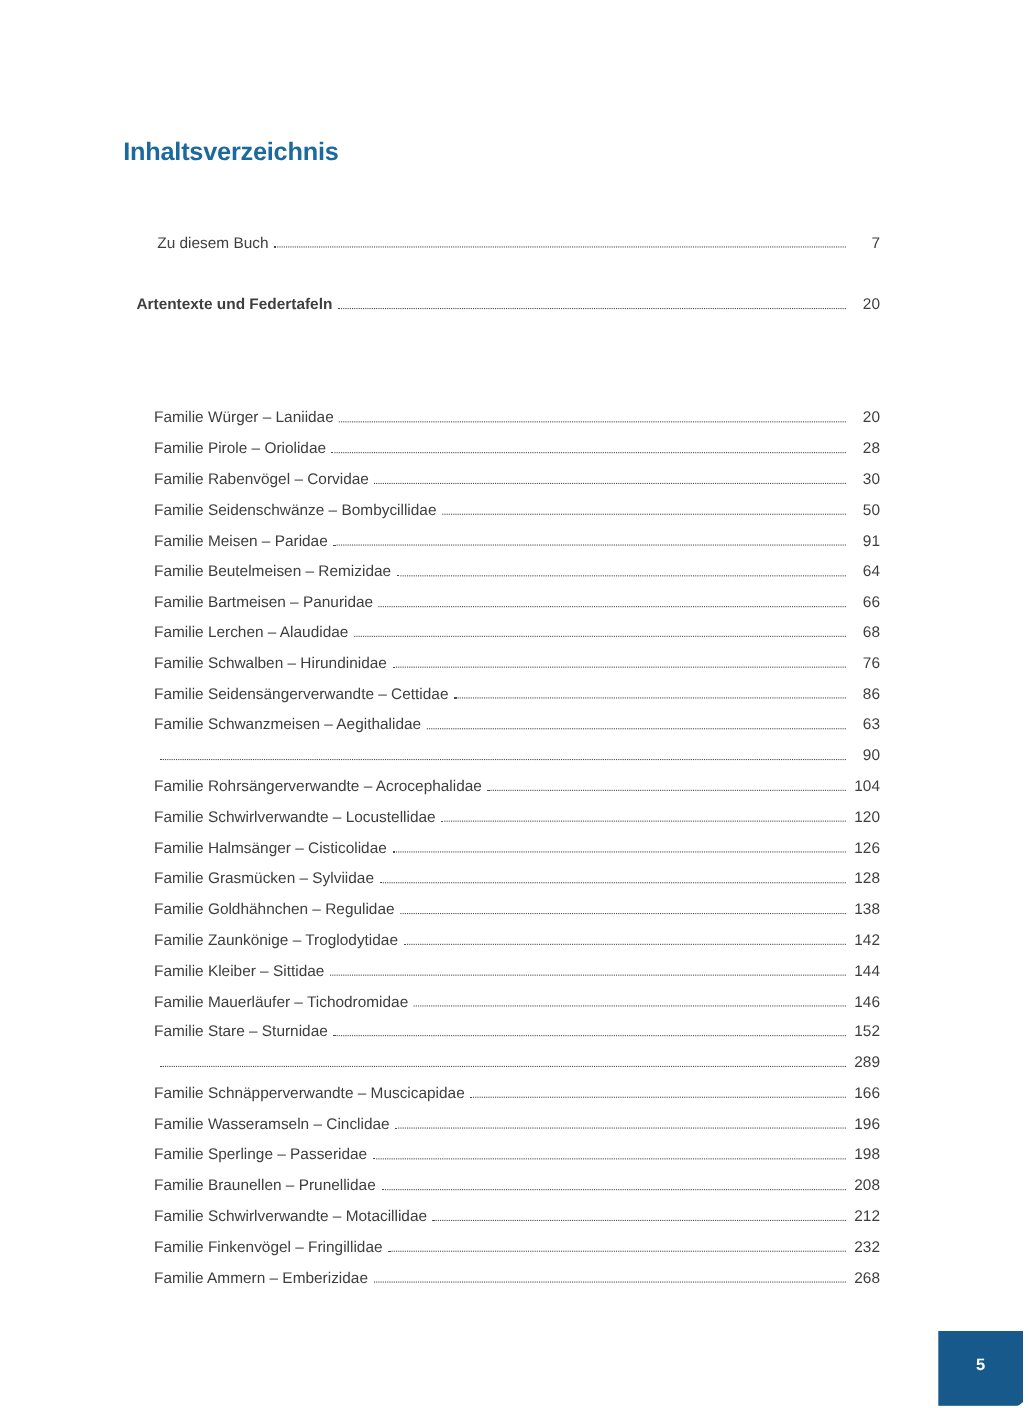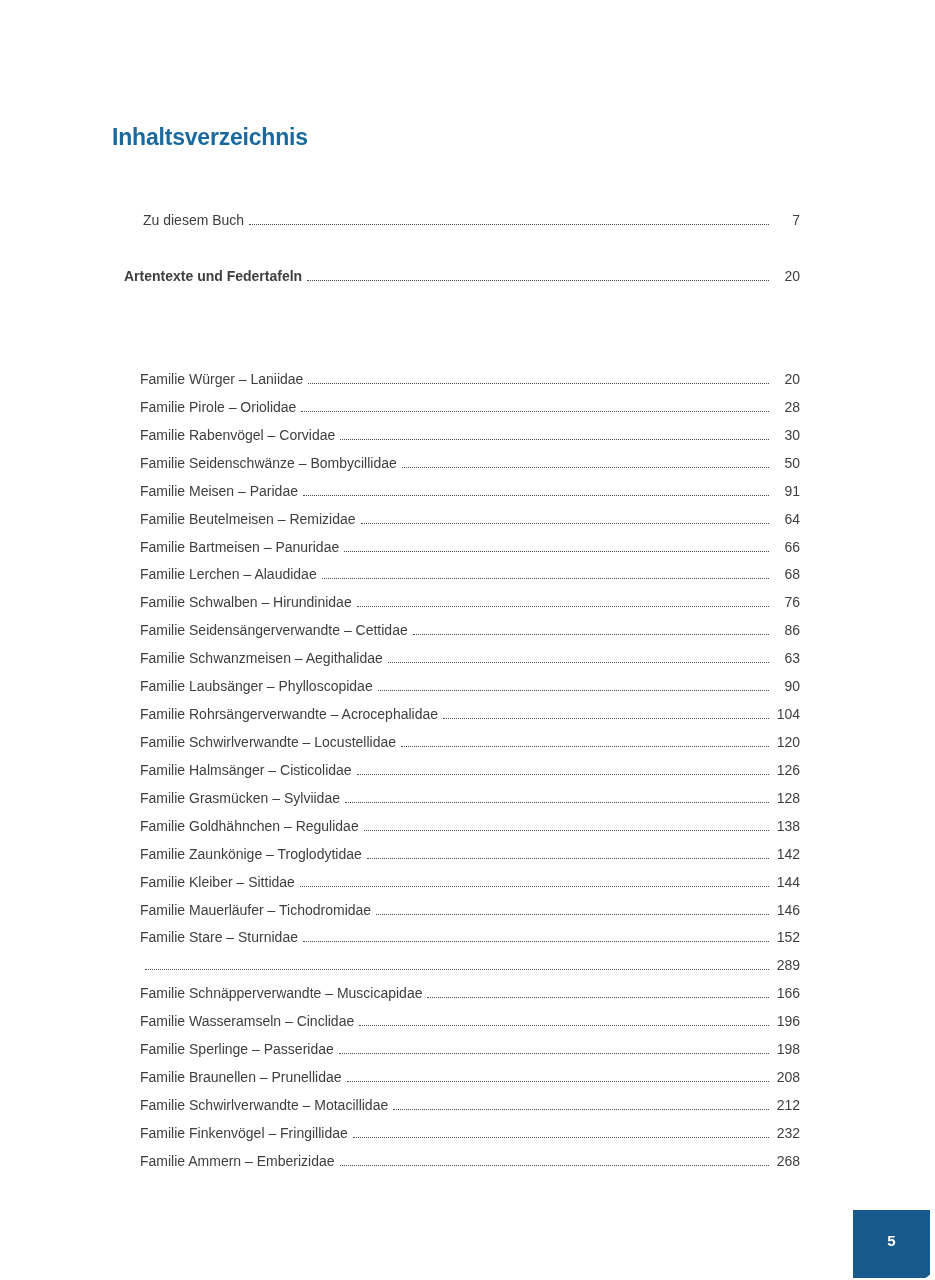--- a/index.html
+++ b/index.html
@@ -182,21 +182,20 @@
           <span class="pagenum">86</span>
         </div>
 
         <div class="toc-row">
           <span class="label">Familie Schwanzmeisen – Aegithalidae</span>
           <span class="leader"></span>
           <span class="pagenum">63</span>
         </div>
 
         <div class="toc-row">
-          <span class="label">Familie Laubsänger – Phylloscopidae</span>
           <span class="leader"></span>
           <span class="pagenum">90</span>
         </div>
 
         <div class="toc-row">
           <span class="label">Familie Rohrsängerverwandte – Acrocephalidae</span>
           <span class="leader"></span>
           <span class="pagenum">104</span>
         </div>
 

